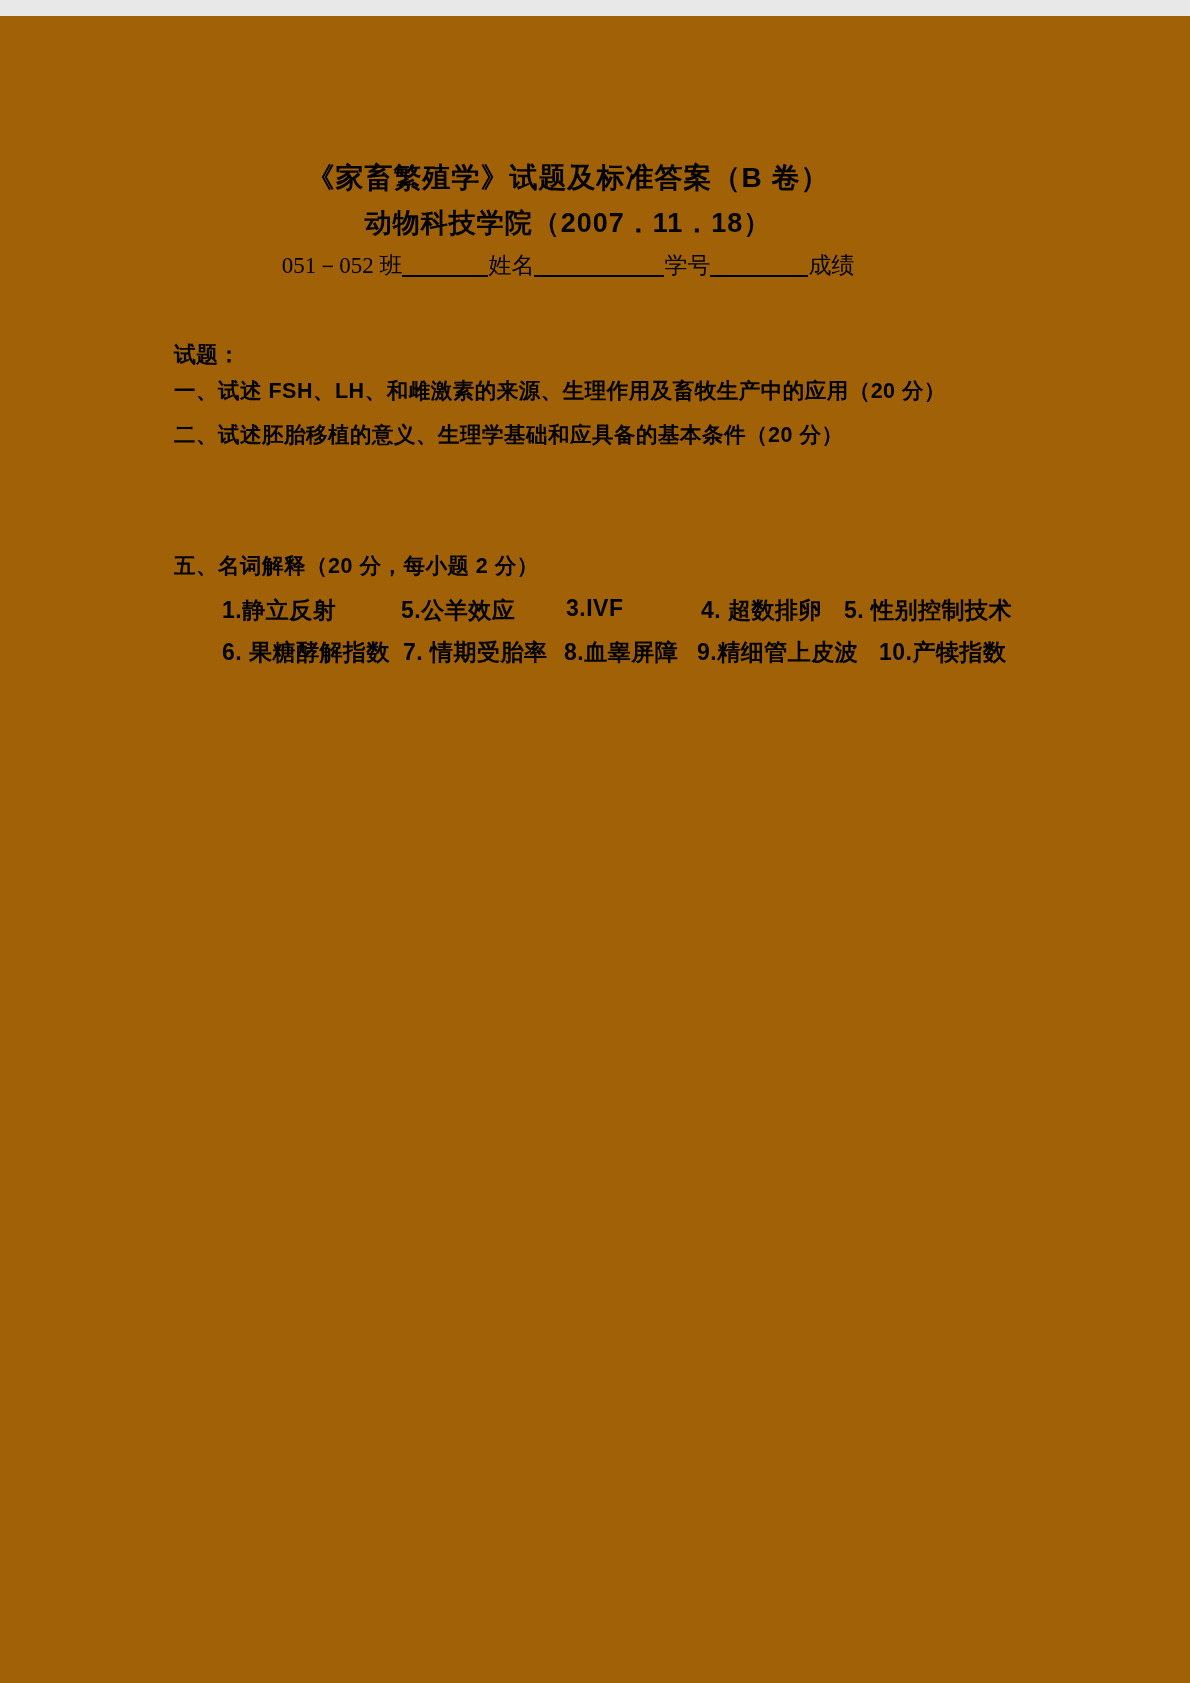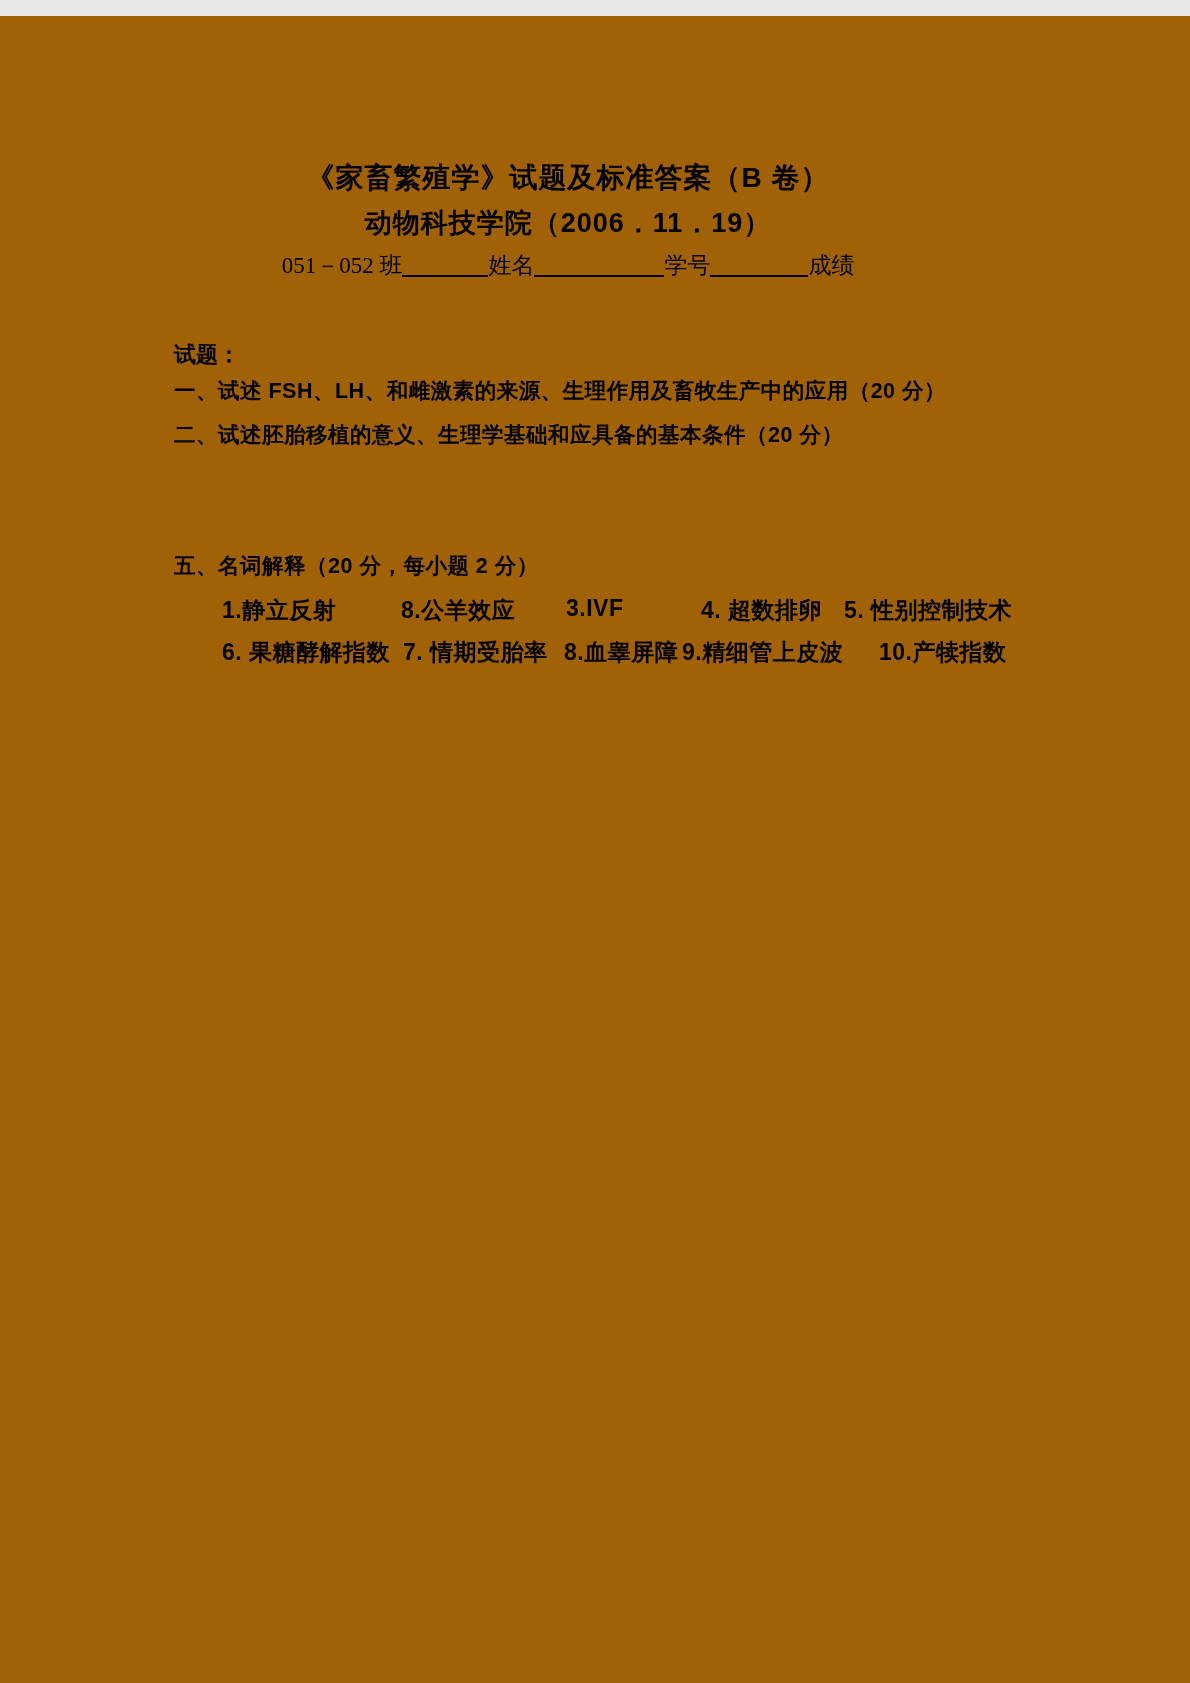--- a/index.html
+++ b/index.html
@@ -104,46 +104,46 @@
     white-space: nowrap;
   }
   .r1-t0 { left: 50px;  }
   .r1-t1 { left: 229px; }
   .r1-t2 { left: 394px; }
   .r1-t3 { left: 529px; }
   .r1-t4 { left: 672px; }
   .r2-t0 { left: 50px;  }
   .r2-t1 { left: 231px; }
   .r2-t2 { left: 392px; }
-  .r2-t3 { left: 510px; text-align: center; }
+  .r2-t3 { left: 525px; text-align: center; }
   .r2-t4 { left: 707px; }
 </style>
 </head>
 <body>
 
 <div class="page">
   <div class="content">
 
     <div class="doc-title">《家畜繁殖学》试题及标准答案（B 卷）</div>
 
-    <div class="doc-subtitle">动物科技学院（2006．11．19）</div>
+    <div class="doc-subtitle">动物科技学院（2007．11．18）</div>
 
     <div class="info-line">
       <span>051－052 班</span><span class="blank blank-class"></span><span>姓名</span><span class="blank blank-name"></span><span>学号</span><span class="blank blank-id"></span><span>成绩</span>
     </div>
 
     <div class="section-heading">试题：</div>
 
     <div class="question q-0">一、试述 FSH、LH、和雌激素的来源、生理作用及畜牧生产中的应用（20 分）</div>
     <div class="question q-1">二、试述胚胎移植的意义、生理学基础和应具备的基本条件（20 分）</div>
     <div class="question q-4">五、名词解释（20 分，每小题 2 分）</div>
 
     <div class="terms-row row-1">
       <span class="term r1-t0">1.静立反射</span>
-      <span class="term r1-t1">8.公羊效应</span>
+      <span class="term r1-t1">5.公羊效应</span>
       <span class="term r1-t2">3.IVF</span>
       <span class="term r1-t3">4. 超数排卵</span>
       <span class="term r1-t4">5. 性别控制技术</span>
     </div>
 
     <div class="terms-row row-2">
       <span class="term r2-t0">6. 果糖酵解指数</span>
       <span class="term r2-t1">7. 情期受胎率</span>
       <span class="term r2-t2">8.血睾屏障</span>
       <span class="term r2-t3">9.精细管上皮波</span>

